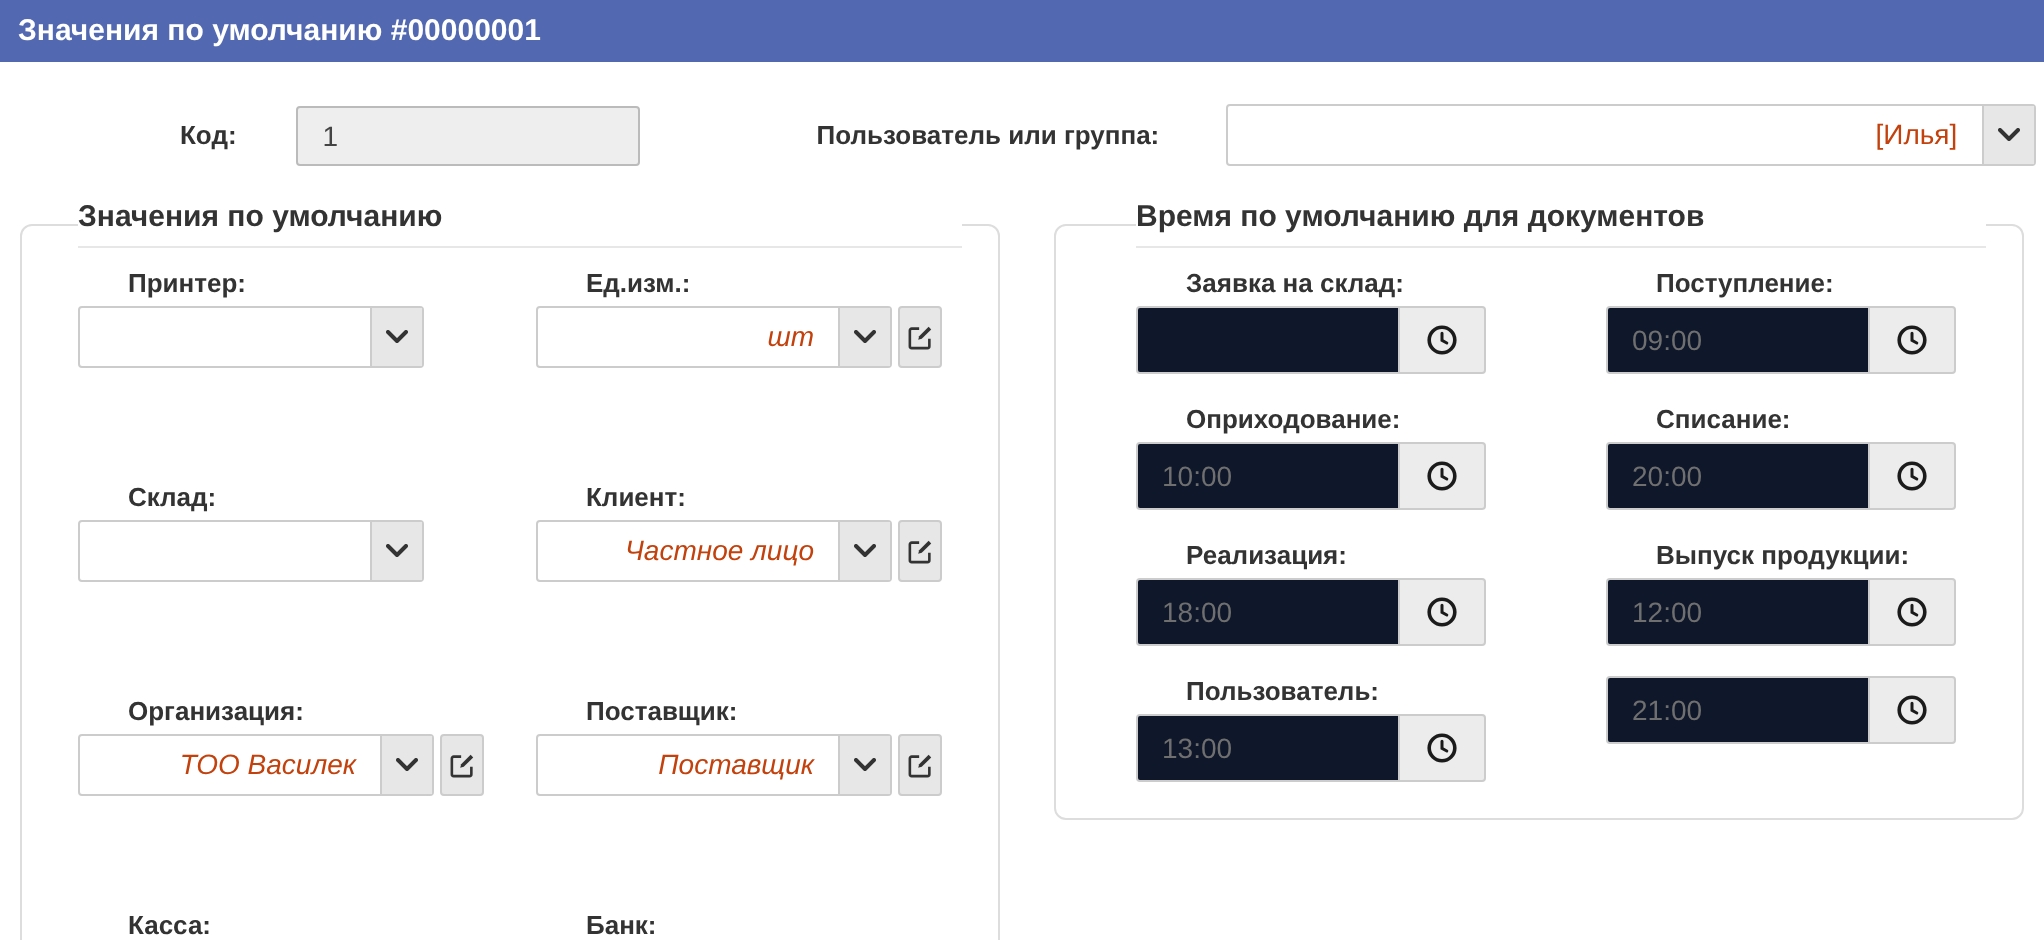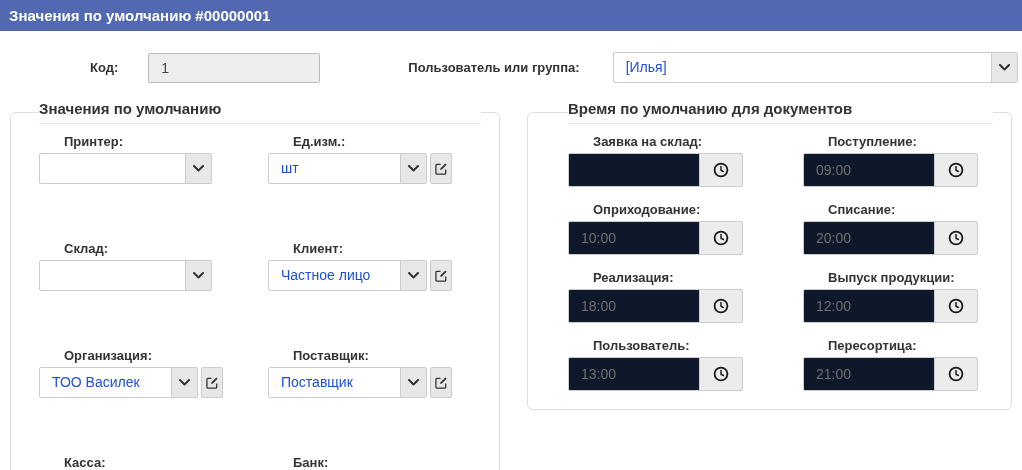--- a/index.html
+++ b/index.html
@@ -49,25 +49,26 @@
     align-items: stretch;
     height: 31px;
     background: #ffffff;
     border: 1px solid #ccc;
     border-radius: 2px;
     cursor: default;
   }
   .select-value {
     flex: 1;
     font-size: 14px;
-    color: #1d4ed8;
+    color: #c2410c;
     padding: 0 12px;
     line-height: 29px;
     white-space: nowrap;
     overflow: hidden;
+    text-align: right;
   }
   .select-arrow {
     width: 26px;
     background: #e7e7e7;
     border-left: 1px solid #ccc;
     display: flex;
     align-items: center;
     justify-content: center;
   }
   .edit-btn {
@@ -101,21 +102,21 @@
   .fs-left  { width: 490px; height: 382px; margin-left: 10px; padding: 0 18px 18px 28px; }
   .fs-right { width: 485px; height: 310px; margin-left: 27px; padding: 0 18px 18px 40px; }
   .grid { display: grid; }
   .fs-left  .grid { grid-template-columns: 205px 1fr; gap: 24px; }
   .fs-right .grid { grid-template-columns: 235px 1fr; }
   .field { margin-bottom: 33px; }
   .fs-right .field { margin-bottom: 15px; }
   .field .lbl { display: block; margin-bottom: 4px; }
   .ctrl-row { display: flex; align-items: stretch; }
   .sel-wide   { width: 173px; }
-  .sel-narrow { width: 159px; }
+  .sel-narrow { width: 178px; font-style: italic; }
   
   .time-input {
     width: 132px; height: 34px;
     border: 1px solid #ccc;
     border-radius: 2px 0 0 2px;
     background: #0f172a;
     color: #6f6f6f;
     font-size: 14px;
     font-family: inherit;
     padding-left: 12px;
@@ -383,21 +384,20 @@
           <div class="time-btn">
             <svg width="16" height="16" viewBox="0 0 16 16">
                 <circle cx="8" cy="8" r="6.4" fill="none" stroke="#1b1b1b" stroke-width="1.8"></circle>
                 <path d="M8 4.6V8.2l2.4 1.3" fill="none" stroke="#1b1b1b" stroke-width="1.5" stroke-linecap="round"></path>
               </svg>
           </div>
         </div>
       </div>
 
       <div class="field">
-        <span class="lbl">Пересортица:</span>
         <div class="ctrl-row">
           <input class="time-input" type="text" value="21:00" style="">
           <div class="time-btn">
             <svg width="16" height="16" viewBox="0 0 16 16">
                 <circle cx="8" cy="8" r="6.4" fill="none" stroke="#1b1b1b" stroke-width="1.8"></circle>
                 <path d="M8 4.6V8.2l2.4 1.3" fill="none" stroke="#1b1b1b" stroke-width="1.5" stroke-linecap="round"></path>
               </svg>
           </div>
         </div>
       </div>

